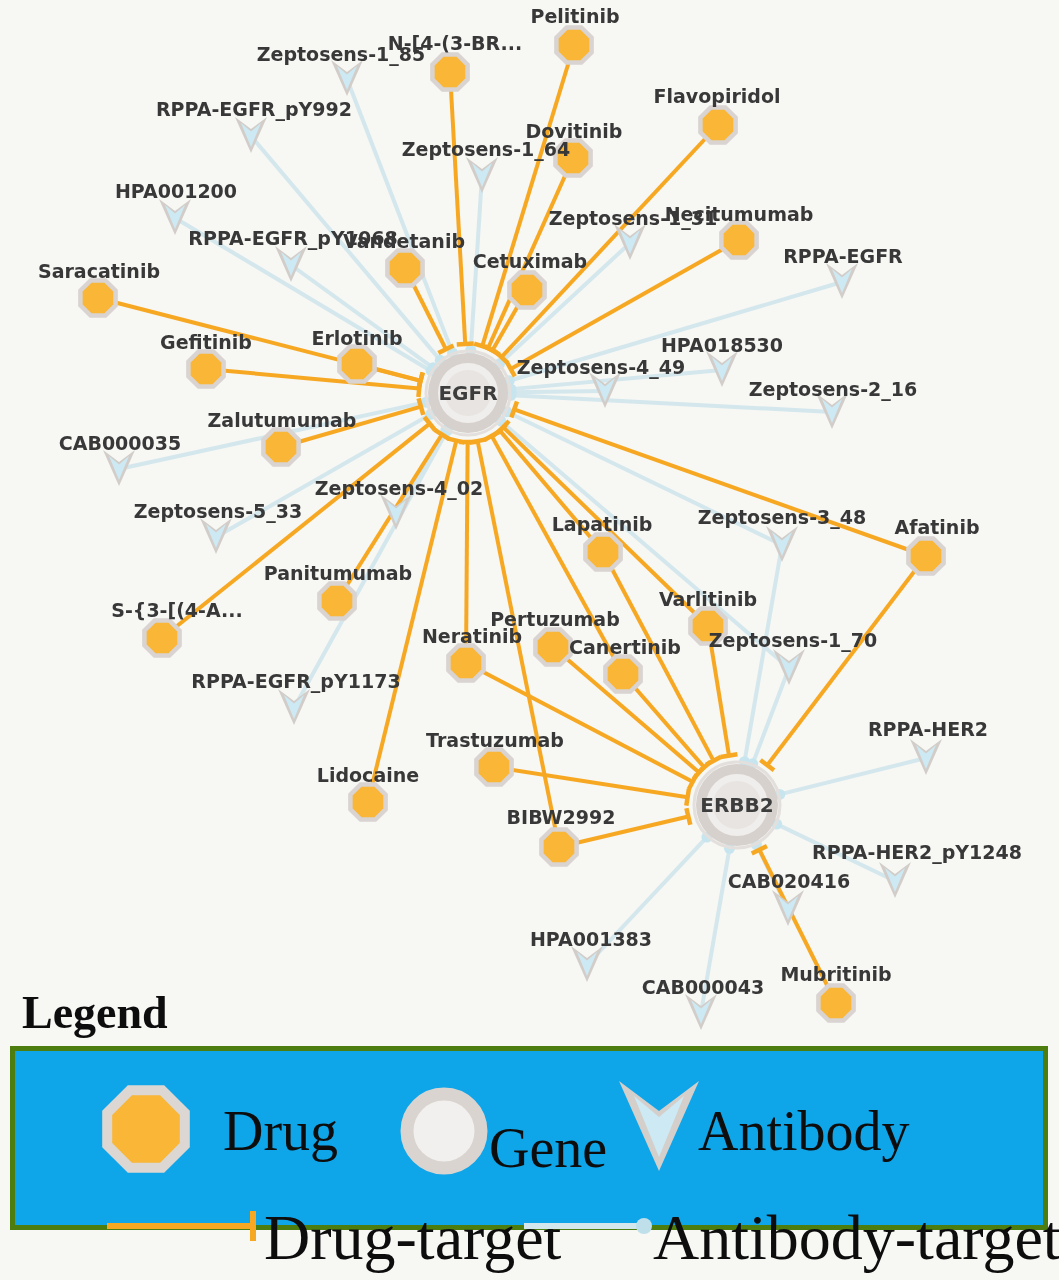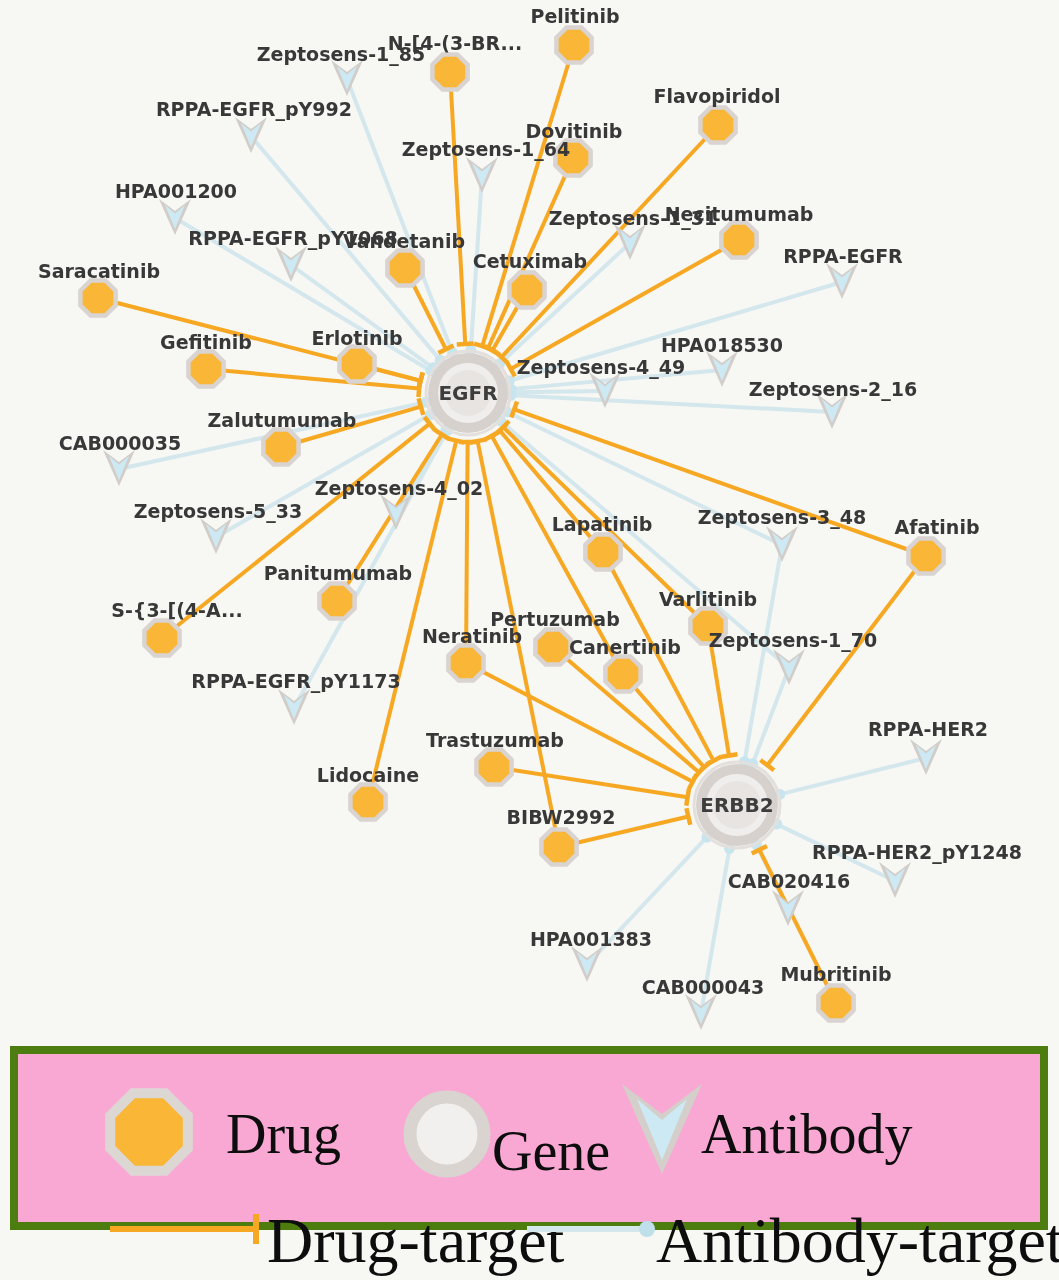--- a/index.html
+++ b/index.html
@@ -17,21 +17,21 @@
     font-family:"DejaVu Sans",sans-serif;
     font-weight:bold;font-size:20px;fill:#3d3d3d;
   }
   .legend-title{
     position:absolute;left:22px;top:986px;
     font-family:"Liberation Serif",serif;font-weight:bold;
     font-size:46px;color:#0d0d0d;
   }
   .legend-box{
     position:absolute;left:10px;top:1046px;width:1038px;height:184px;
-    border:8px solid #4d7c0f;box-sizing:border-box;background:#f9a8d4;
+    border:5px solid #4d7c0f;box-sizing:border-box;background:#0ea5e9;
   }
   .leg-sym{position:absolute;}
   .leg-label{
     position:absolute;font-family:"Liberation Serif",serif;color:#0d0d0d;
     white-space:nowrap;
   }
   .leg-label.node{font-size:56px;}
   .leg-label.edge{font-size:64px;}
 </style>
 </head>
@@ -358,20 +358,21 @@
         <text x="782" y="517" text-anchor="middle" dy="0.36em" class="graph-label">Zeptosens-3_48</text>
         <text x="793" y="640" text-anchor="middle" dy="0.36em" class="graph-label">Zeptosens-1_70</text>
         <text x="928" y="729" text-anchor="middle" dy="0.36em" class="graph-label">RPPA-HER2</text>
         <text x="917" y="852" text-anchor="middle" dy="0.36em" class="graph-label">RPPA-HER2_pY1248</text>
         <text x="789" y="881" text-anchor="middle" dy="0.36em" class="graph-label">CAB020416</text>
         <text x="591" y="939" text-anchor="middle" dy="0.36em" class="graph-label">HPA001383</text>
         <text x="703" y="987" text-anchor="middle" dy="0.36em" class="graph-label">CAB000043</text>
       </g>
     </svg>
 
+  <div class="legend-title">Legend</div>
 
   <div class="legend-box">
 
     <svg class="leg-sym" style="left:76px;top:23px" width="110" height="110">
       <polygon points="93.8,71.1 71.1,93.8 38.9,93.8 16.2,71.1 16.2,38.9 38.9,16.2 71.1,16.2 93.8,38.9" fill="#F9B637" stroke="#DCD7D2" stroke-width="10"></polygon>
     </svg>
     <div class="leg-label node" style="left:208px;top:48px">Drug</div>
 
     <svg class="leg-sym" style="left:379px;top:30px" width="100" height="100">
       <circle cx="50" cy="50" r="37" fill="#F2F0EE" stroke="#D9D4D0" stroke-width="13"></circle>

